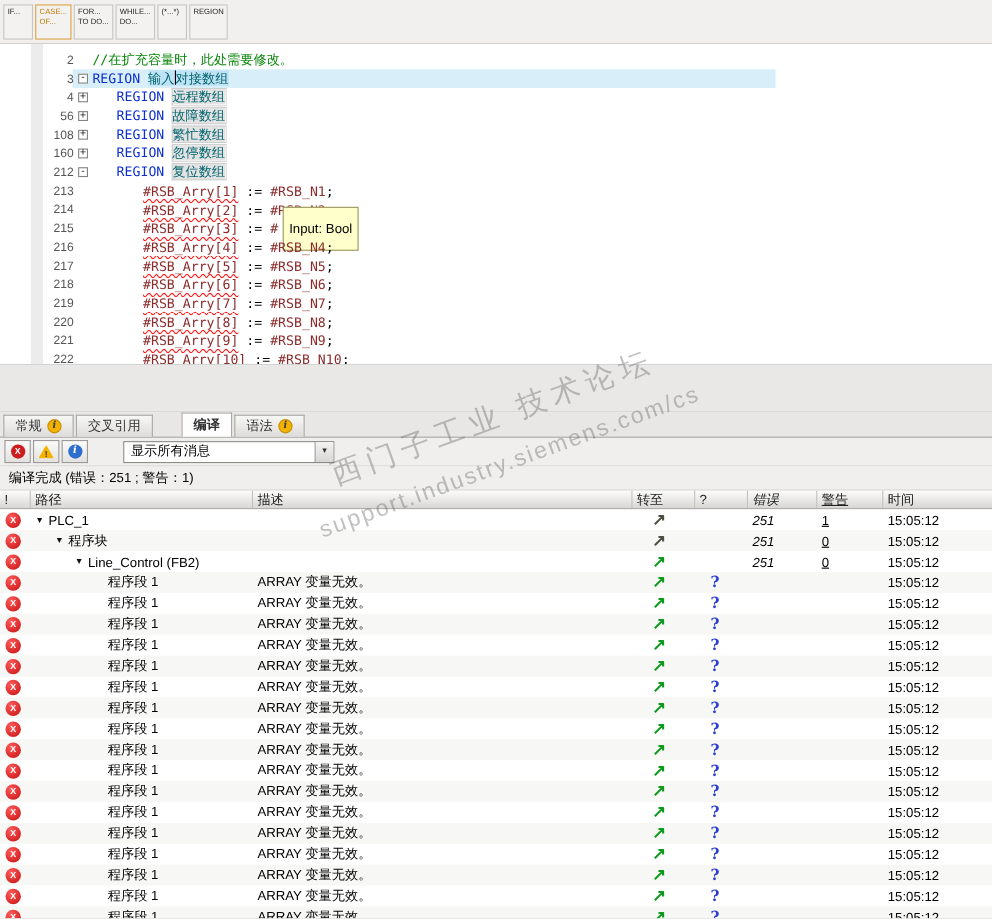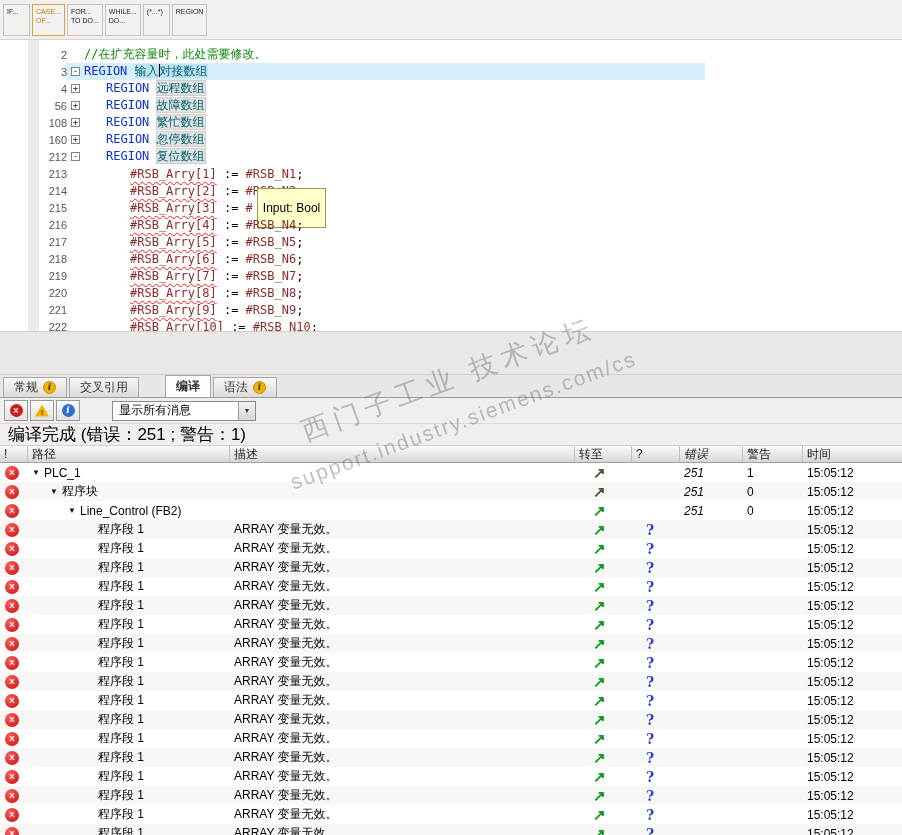--- a/index.html
+++ b/index.html
@@ -42,35 +42,35 @@
 .tab{height:20px;padding:1px 10px;display:flex;align-items:center;gap:5px;background:linear-gradient(#f7f7f6,#dddcda);border:1px solid #a9a8a6;border-bottom:none;font-size:12px;color:#333;cursor:pointer;}
 .tab.active{background:#fdfdfd;font-weight:bold;height:22px;margin-left:24px;}
 .tabinfo{width:13px;height:13px;flex:none;border-radius:50%;background:#f2b200;border:1px solid #c78f00;color:#3d3d3d;font:italic bold 9px/11px "DejaVu Serif",serif;text-align:center;}
 
 .filterrow{height:26px;display:flex;align-items:center;padding:0 4px;gap:2px;background:#f0efed;border-bottom:1px solid #dad9d7;}
 .fbtn{width:24px;height:21px;border:1px solid #9b9a98;background:linear-gradient(#fbfbfb,#e3e2e0);display:flex;align-items:center;justify-content:center;cursor:pointer;}
 .fic{display:inline-block;text-align:center;flex:none;}
 .fic.error{width:13px;height:13px;border-radius:50%;background:#ce1c1c;color:#fff;font:bold 8px/13px "Liberation Sans",sans-serif;}
 .fic.warning{width:14px;height:12px;clip-path:polygon(50% 0,100% 100%,0 100%);background:#f3b300;color:#4a3500;font:bold 8px/15px "Liberation Sans",sans-serif;}
 .fic.info{width:13px;height:13px;border-radius:50%;background:#2e6ecf;color:#fff;font:italic bold 9px/12px "DejaVu Serif",serif;}
-.dropdown{margin-left:30px;width:144px;height:20px;border:1px solid #8c8b89;background:#fff;display:flex;align-items:center;cursor:pointer;}
+.dropdown{margin-left:30px;width:192px;height:20px;border:1px solid #8c8b89;background:#fff;display:flex;align-items:center;cursor:pointer;}
 .ddval{flex:1;padding:0 6px;font-size:12px;color:#000;overflow:hidden;white-space:nowrap;}
 .ddarrow{width:17px;height:100%;background:linear-gradient(#f3f3f2,#d7d6d4);border-left:1px solid #9b9a98;font-size:7px;color:#333;display:flex;align-items:center;justify-content:center;}
 
-.statusrow{height:22px;display:flex;align-items:center;padding:0 8px;font-size:17px;color:#000;background:#f0efed;border-bottom:1px solid #d2d1cf;}
+.statusrow{height:22px;display:flex;align-items:center;padding:0 8px;font-size:12px;color:#000;background:#f0efed;border-bottom:1px solid #d2d1cf;}
 
 .thead{display:flex;height:17px;background:linear-gradient(#fcfcfb,#d8d7d5);border-bottom:1px solid #a2a1a0;}
 .hc{font-size:12px;color:#222;padding:0 4px;border-right:1px solid #c2c1bf;display:flex;align-items:center;cursor:pointer;}
 .c0{width:28px;flex:none;}
 .c1{width:202px;flex:none;}
 .c2{width:345px;flex:none;}
 .c3{width:57px;flex:none;}
 .c4{width:48px;flex:none;}
 .c5{width:63px;flex:none;font-style:italic;}
-.c6{width:60px;flex:none;}
+.c6{width:60px;flex:none;text-decoration:underline;}
 .c7{width:99px;flex:none;border-right:none;}
 .tbody{background:#fff;height:372px;overflow:hidden;}
 .trow{display:flex;height:19px;align-items:center;cursor:default;}
 .trow:nth-child(even){background:#f7f7f6;}
 .tc{padding:0 4px;font-size:12px;color:#000;overflow:hidden;white-space:nowrap;display:flex;align-items:center;height:100%;}
 .tc.c0{padding-left:5px;}
 .err-ic{width:14px;height:14px;flex:none;border-radius:50%;background:radial-gradient(circle at 35% 30%,#ff5c5c,#c50e0e);color:#fff;font:bold 8px/14px "Liberation Sans",sans-serif;text-align:center;}
 .tri{width:12px;flex:none;font-size:8px;color:#111;cursor:pointer;}
 .tc.c3{padding-left:18px;}
 .tc.c4{padding-left:14px;}

